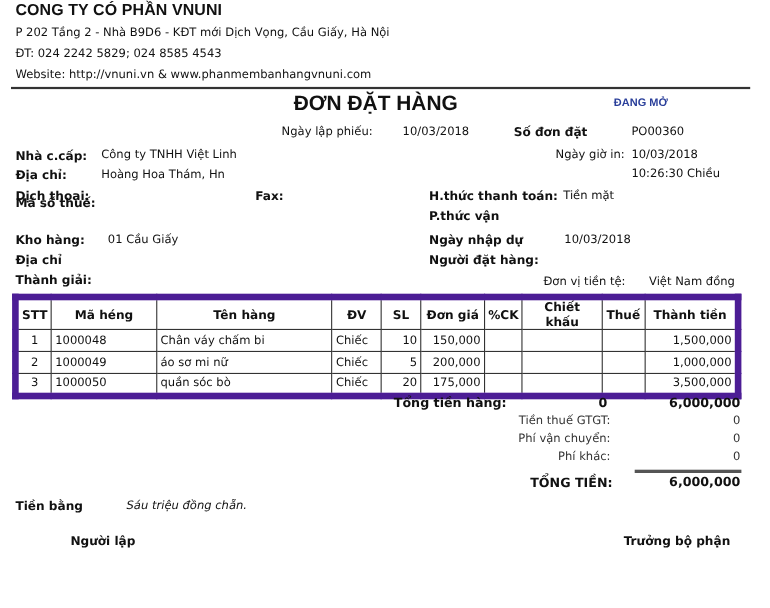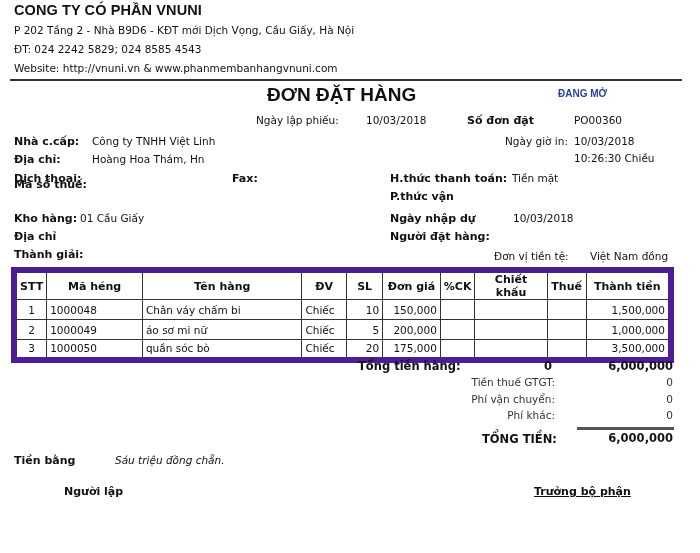--- a/index.html
+++ b/index.html
@@ -45,21 +45,21 @@
 <div class="abs val" style="left:574px; top:152px;">10:26:30 Chiều</div>
 
 <div class="abs lbl" style="left:14px; top:135px;">Nhà c.cấp:</div>
 <div class="abs val" style="left:92px; top:135px;">Công ty TNHH Việt Linh</div>
 <div class="abs lbl" style="left:14px; top:153px;">Địa chỉ:</div>
 <div class="abs val" style="left:92px; top:153px;">Hoàng Hoa Thám, Hn</div>
 <div class="abs lbl" style="left:14px; top:172px;">Dịch thoại:</div>
 <div class="abs lbl" style="left:232px; top:172px;">Fax:</div>
 <div class="abs lbl" style="left:14px; top:178px;">Mã số thuế:</div>
 <div class="abs lbl" style="left:14px; top:212px;">Kho hàng:</div>
-<div class="abs val" style="left:80px; top:212px;">01 Cầu Giấy</div>
+<div class="abs val" style="left:98px; top:212px;">01 Cầu Giấy</div>
 <div class="abs lbl" style="left:14px; top:230px;">Địa chỉ</div>
 <div class="abs lbl" style="left:14px; top:248px;">Thành giải:</div>
 
 <div class="abs lbl" style="left:390px; top:172px;">H.thức thanh toán:</div>
 <div class="abs val" style="left:512px; top:172px;">Tiền mặt</div>
 <div class="abs lbl" style="left:390px; top:190px;">P.thức vận</div>
 <div class="abs lbl" style="left:390px; top:212px;text-align:right;">Ngày nhập dự</div>
 <div class="abs val" style="left:513px; top:212px;">10/03/2018</div>
 <div class="abs lbl" style="left:390px; top:230px;">Người đặt hàng:</div>
 <div class="abs val" style="left:494px; top:250px;">Đơn vị tiền tệ:</div>
@@ -143,13 +143,13 @@
 <div class="abs val" style="right:145px; top:409px; color:#333;">Phí khác:</div>
 <div class="abs val" style="right:27px; top:409px; color:#333;">0</div>
 
 <div class="sum-line"></div>
 <div class="abs lbl" style="left:482px; top:432px; font-size:11.5px;">TỔNG TIỀN:</div>
 <div class="abs lbl" style="right:27px; top:431px; font-size:11.5px;">6,000,000</div>
 
 <div class="abs lbl" style="left:14px; top:454px;">Tiền bằng</div>
 <div class="abs val italic" style="left:115px; top:454px;">Sáu triệu đồng chẵn.</div>
 <div class="abs lbl" style="left:64px; top:485px;">Người lập</div>
-<div class="abs lbl" style="left:534px; top:485px;text-decoration:underline;">Trưởng bộ phận</div>
+<div class="abs lbl" style="left:567px; top:485px;">Trưởng bộ phận</div>
 
 </body></html>

